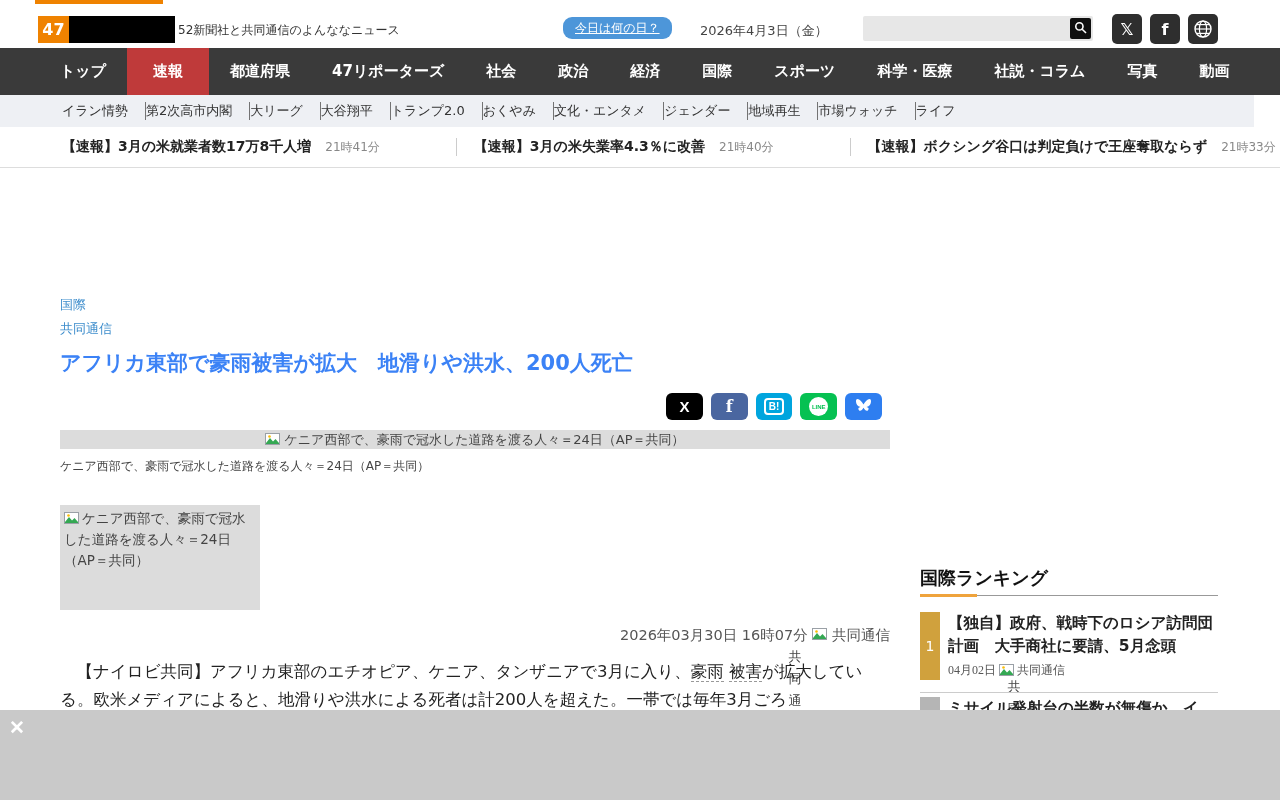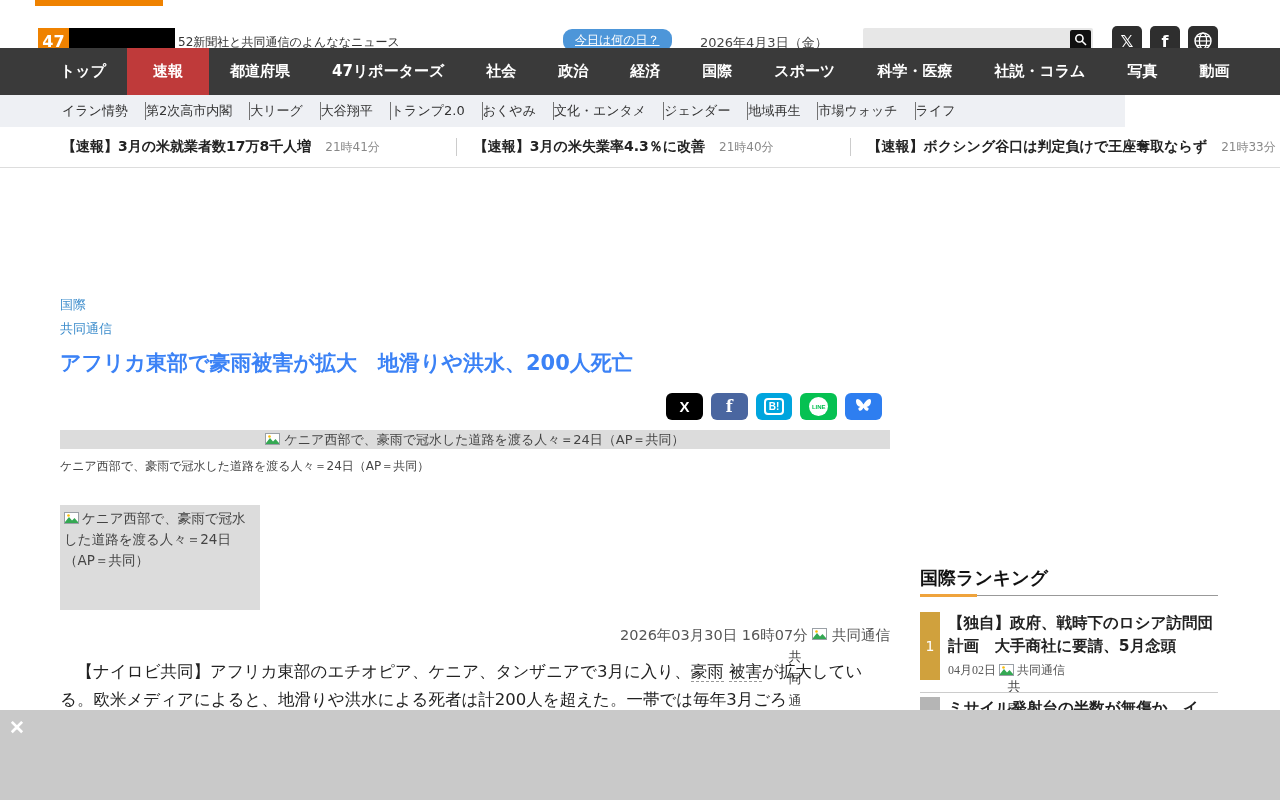--- a/index.html
+++ b/index.html
@@ -1,21 +1,21 @@
 <!DOCTYPE html>
 <html><head>
 <meta charset="utf-8">
 <style>
   * { margin:0; padding:0; box-sizing:border-box; }
   html,body { width:1280px; height:800px; overflow:hidden; background:#fff;
     font-family:"DejaVu Sans","Liberation Sans",sans-serif; }
 
   
   .top-orange-bar { position:absolute; left:35px; top:0; width:128px; height:6px; background:#ef8200; }
-  .header { position:absolute; left:0; top:16px; width:1280px; height:48px; background:#fff; }
+  .header { position:absolute; left:0; top:4px; width:1280px; height:48px; background:#fff; }
   .logo { position:absolute; left:38px; top:12px; display:flex; height:27px; }
   .logo-47 { width:31px; height:27px; background:#ef8200; color:#fff; font-weight:bold;
     font-size:16px; display:flex; align-items:center; justify-content:center; }
   .logo-news-box { width:106px; height:27px; background:#000; }
   .tagline { position:absolute; left:178px; top:18px; font-size:12px; color:#333; }
   .today-btn { position:absolute; left:563px; top:13px; height:22px; padding:0 12px;
     background:#4d96d9; border:none; border-radius:9px; color:#fff; font-size:12px;
     text-decoration:underline; display:flex; align-items:center; cursor:pointer; }
   .header-date { position:absolute; left:700px; top:18px; font-size:13px; color:#444; }
   .searchbox { position:absolute; left:863px; top:12px; width:230px; height:25px;
@@ -30,21 +30,21 @@
   .sns-x { left:1112px; } .sns-f { left:1150px; } .sns-globe { left:1188px; }
 
   
   .navbar { position:absolute; left:0; top:48px; width:1280px; height:47px; background:#3a3a3a;
     display:flex; align-items:stretch; padding-left:39px; }
   .nav-item { color:#fff; font-size:15px; display:flex; align-items:center;
     padding:0 21px; cursor:pointer; white-space:nowrap;font-weight:bold; }
   .nav-item.active { background:#bf3a3a; padding:0 26px; }
 
   
-  .subnav { position:absolute; left:0; top:95px; width:1125px; height:32px; background:#eef0f4;
+  .subnav { position:absolute; left:0; top:95px; width:1254px; height:32px; background:#eef0f4;
     display:flex; align-items:center; padding-left:62px; }
   .subnav-item { font-size:13px; color:#333; cursor:pointer; white-space:nowrap; }
   .subnav-item + .subnav-item { border-left:1px solid #737373; margin-left:17px; }
 
   
   .ticker { position:absolute; left:0; top:127px; width:1280px; height:41px; background:#fff;
     border-bottom:1px solid #ddd; display:flex; align-items:center; padding-left:62px;
     overflow:hidden; white-space:nowrap;gap:48px; }
   .ticker-item { display:flex; align-items:center; cursor:pointer; }
   .ticker-item + .ticker-item { border-left:1px solid #ccc; margin-left:28px; padding-left:17px; }

